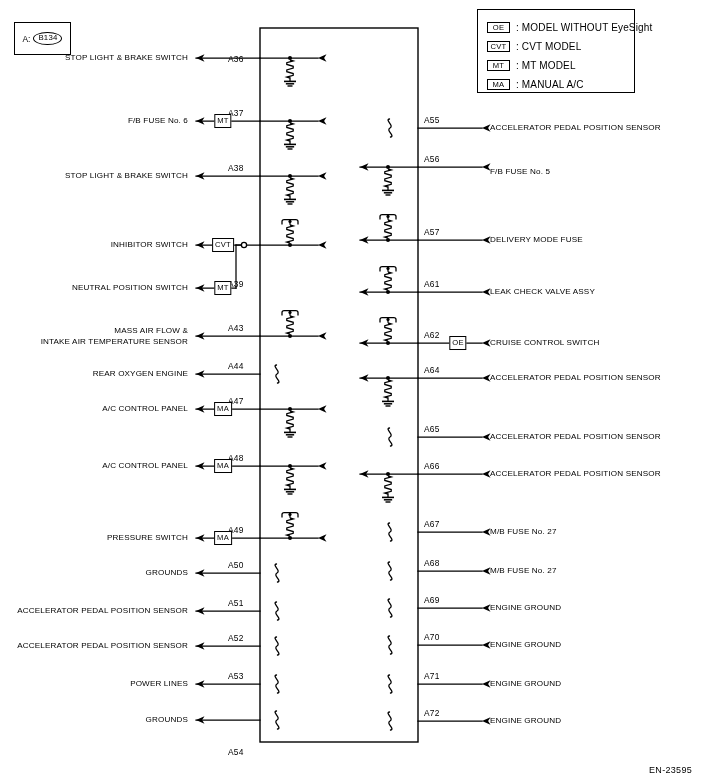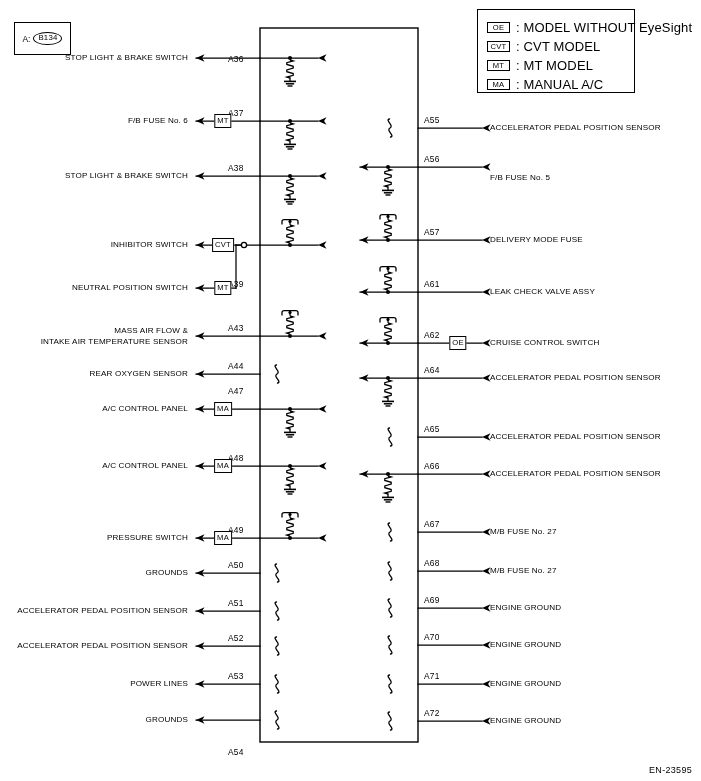--- a/index.html
+++ b/index.html
@@ -64,21 +64,21 @@
     font-size:7.6px;
     letter-spacing:0.2px;
     min-width:23px;
     height:11px;
     line-height:10px;
     text-align:center;
     box-sizing:border-box;
     background:#fff;
   }
   .leg-txt{
-    font-size:13px;
+    font-size:10px;
     letter-spacing:0.15px;
     margin-left:6px;
     white-space:nowrap;
   }
 
   
   #conn-box{
     position:absolute;
     left:14px;top:22px;width:57px;height:33px;
     border:1.3px solid #000;
@@ -328,22 +328,22 @@
       <div class="pin" style="left: 228px; top: 254px; margin-top: 35px;">A39</div>
       <div class="badge" style="left: 223px; top: 245px;">CVT</div>
       <div class="lbl lbl-left" style="left: 188px; top: 245px;">INHIBITOR SWITCH</div>
       <div class="lbl lbl-left" style="left: 188px; top: 288px;">NEUTRAL POSITION SWITCH</div>
       <div class="pin" style="left: 228px; top: 333px;">A43</div>
       <div class="lbl lbl-left lbl-two" style="left: 188px; top: 336px;">
         <div>MASS AIR FLOW &amp;</div>
         <div>INTAKE AIR TEMPERATURE SENSOR</div>
       </div>
       <div class="pin" style="left: 228px; top: 371px;">A44</div>
-      <div class="lbl lbl-left" style="left: 188px; top: 374px;">REAR OXYGEN SENSOR</div>
-      <div class="pin" style="left: 228px; top: 396px;">A47</div>
+      <div class="lbl lbl-left" style="left: 188px; top: 374px;">REAR OXYGEN ENGINE</div>
+      <div class="pin" style="left: 228px; top: 406px;">A47</div>
       <div class="badge" style="left: 223px; top: 409px;">MA</div>
       <div class="lbl lbl-left" style="left: 188px; top: 409px;">A/C CONTROL PANEL</div>
       <div class="pin" style="left: 228px; top: 463px; text-align: center;">A48</div>
       <div class="badge" style="left: 223px; top: 466px;">MA</div>
       <div class="lbl lbl-left" style="left: 188px; top: 466px;">A/C CONTROL PANEL</div>
       <div class="pin" style="left: 228px; top: 535px;">A49</div>
       <div class="badge" style="left: 223px; top: 538px;">MA</div>
       <div class="lbl lbl-left" style="left: 188px; top: 538px; padding-left: 28px;">PRESSURE SWITCH</div>
       <div class="pin" style="left: 228px; top: 570px;">A50</div>
       <div class="lbl lbl-left" style="left: 188px; top: 573px;">GROUNDS</div>
@@ -352,21 +352,21 @@
       <div class="pin" style="left: 228px; top: 643px;">A52</div>
       <div class="lbl lbl-left" style="left: 188px; top: 646px;">ACCELERATOR PEDAL POSITION SENSOR</div>
       <div class="pin" style="left: 228px; top: 681px;">A53</div>
       <div class="lbl lbl-left" style="left: 188px; top: 684px;">POWER LINES</div>
       <div class="pin" style="left: 228px; top: 717px; margin-top: 40px;">A54</div>
       <div class="lbl lbl-left" style="left: 188px; top: 720px;">GROUNDS</div>
       <div class="badge" style="left: 223px; top: 288px;">MT</div>
       <div class="pin" style="left: 424px; top: 125px;">A55</div>
       <div class="lbl lbl-right" style="left: 490px; top: 128px;">ACCELERATOR PEDAL POSITION SENSOR</div>
       <div class="pin" style="left: 424px; top: 164px;">A56</div>
-      <div class="lbl lbl-right" style="left: 490px; top: 178px;">F/B FUSE No. 5</div>
+      <div class="lbl lbl-right" style="left: 490px; top: 172px;">F/B FUSE No. 5</div>
       <div class="pin" style="left: 424px; top: 237px; text-align: right;">A57</div>
       <div class="lbl lbl-right" style="left: 490px; top: 240px;">DELIVERY MODE FUSE</div>
       <div class="pin" style="left: 424px; top: 289px;">A61</div>
       <div class="lbl lbl-right" style="left: 490px; top: 292px;">LEAK CHECK VALVE ASSY</div>
       <div class="pin" style="left: 424px; top: 340px;">A62</div>
       <div class="lbl lbl-right" style="left: 490px; top: 343px;">CRUISE CONTROL SWITCH</div>
       <div class="badge" style="left: 458px; top: 343px;">OE</div>
       <div class="pin" style="left: 424px; top: 375px;">A64</div>
       <div class="lbl lbl-right" style="left: 490px; top: 378px;">ACCELERATOR PEDAL POSITION SENSOR</div>
       <div class="pin" style="left: 424px; top: 434px;">A65</div>

